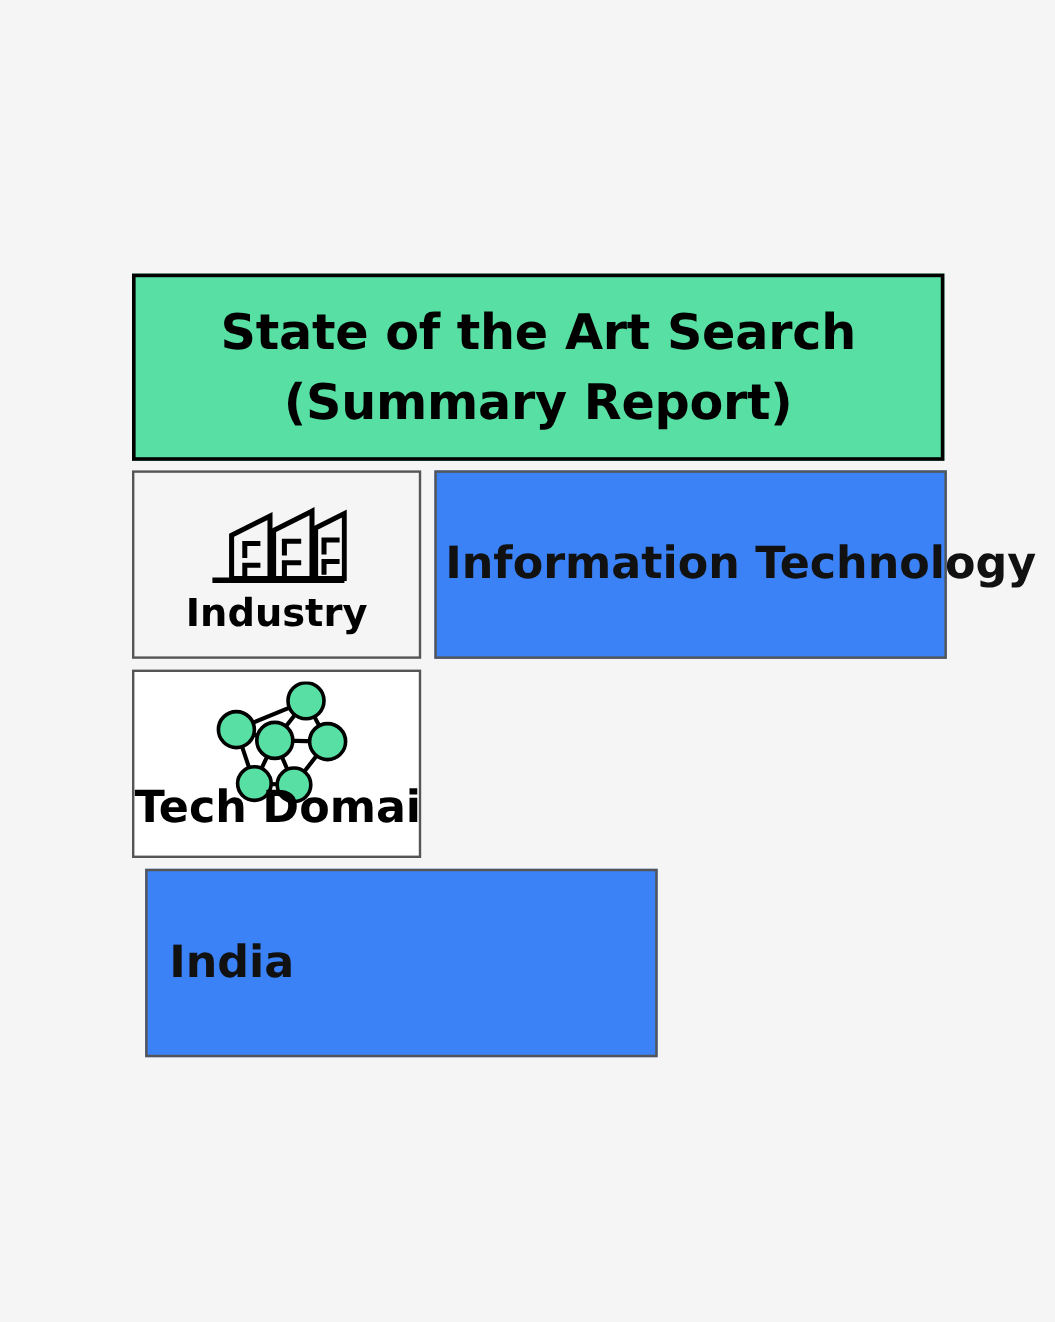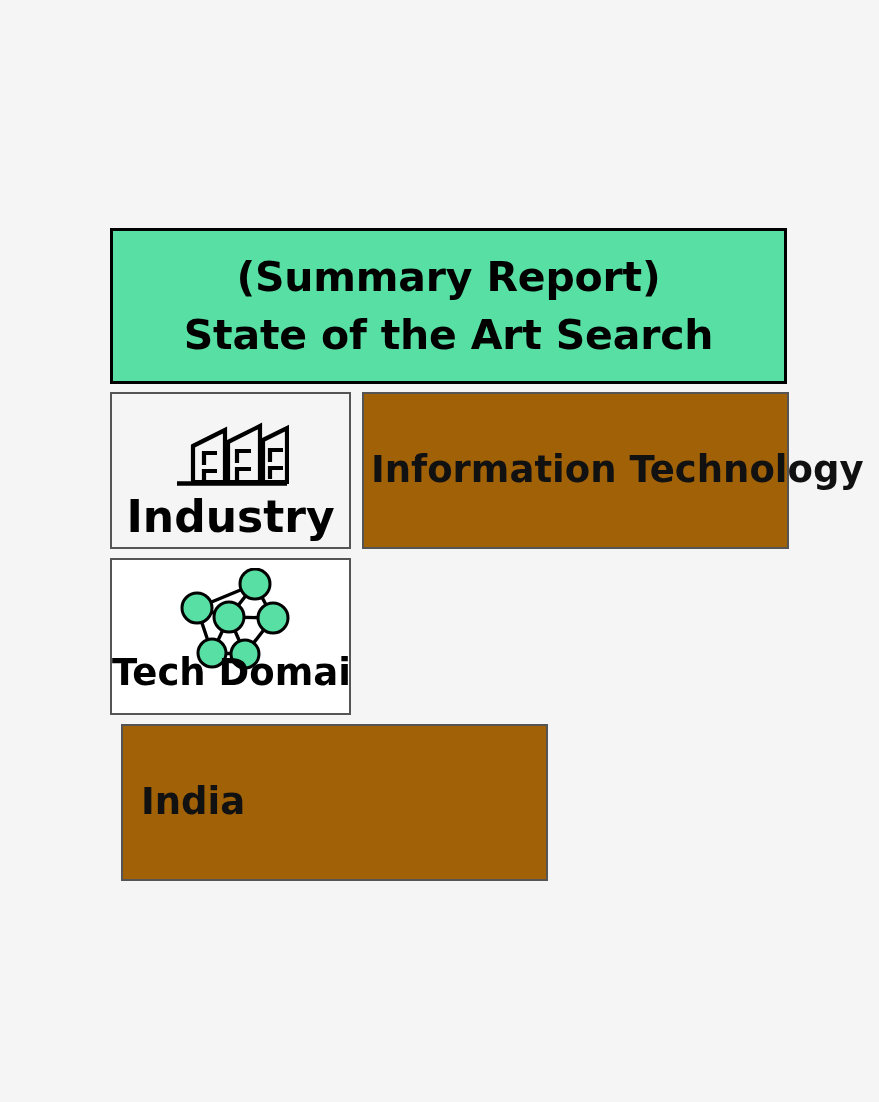--- a/index.html
+++ b/index.html
@@ -73,21 +73,21 @@
     right: 0;
     display: flex;
     justify-content: center;
     align-items: flex-start;
   }
   .label-text {
     position: absolute;
     left: 0;
     right: 0;
     text-align: center;
-    font-size: 44px;
+    font-size: 32px;
     font-weight: bold;
     color: #000;
     white-space: nowrap;
     line-height: 1;
   }
 
   
   .row-industry .icon-wrap { top: 26px; }
   .row-industry .label-text { top: 101px; }
 
@@ -96,21 +96,21 @@
 
   .row-coverage .icon-wrap { top: 8px; }
   .row-coverage .label-text { top: 93px; font-size: 37px; }
 
   
   .value-card {
     box-sizing: border-box;
     width: 427px;
     height: 157px;
     border: 2px solid #555555;
-    background: #a16207;
+    background: #3b82f6;
     margin-left: 11px;
     display: flex;
     align-items: center;
     flex: 0 0 auto;
   }
   .value-text {
     font-size: 37px;
     font-weight: bold;
     color: #111;
     white-space: nowrap;
@@ -122,22 +122,22 @@
 
   svg { display: block; }
 </style>
 </head>
 <body>
 
 <div id="report">
 
   <div class="report-header">
     <div class="title-text">
+      <span class="title-line">State of the Art Search</span>
       <span class="title-line">(Summary Report)</span>
-      <span class="title-line">State of the Art Search</span>
     </div>
   </div>
 
   <div class="rows">
 
     <div class="field-row row-industry">
 
       <div class="label-card">
         <div class="icon-wrap">
           <svg width="116" height="72" viewBox="0 0 116 72" aria-hidden="true">

